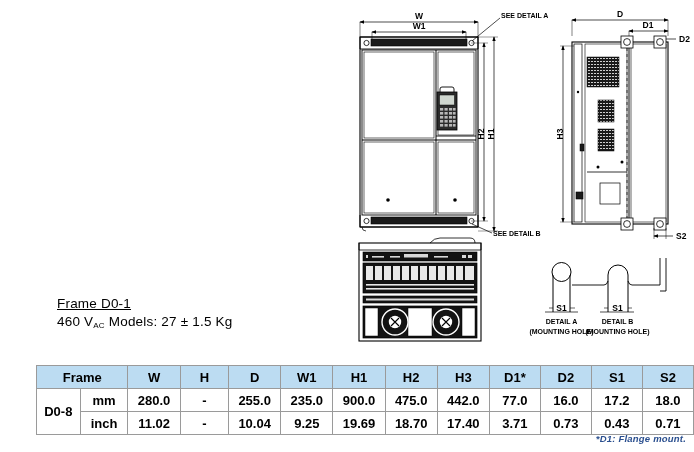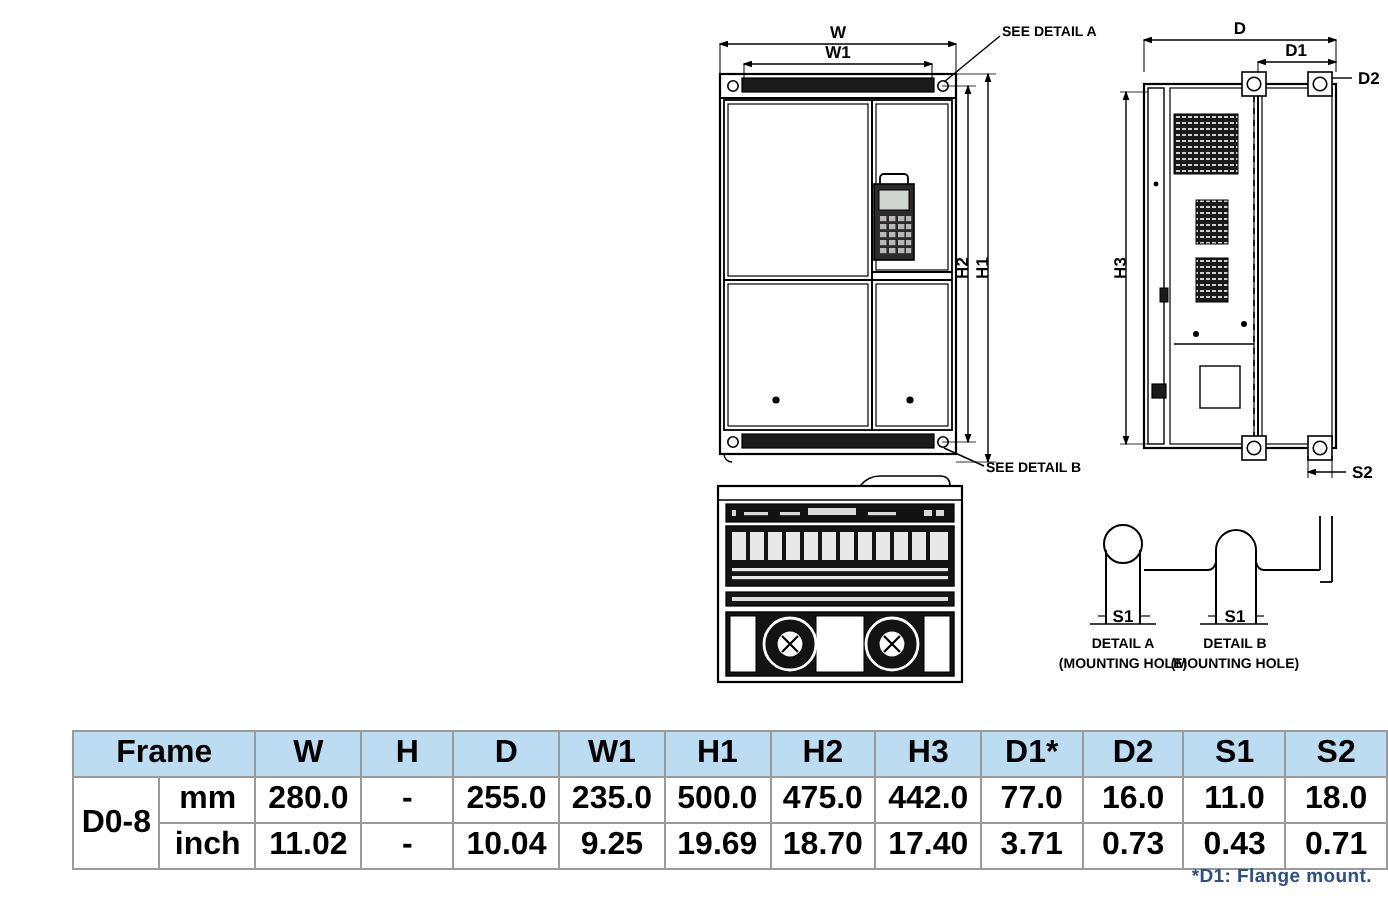--- a/index.html
+++ b/index.html
@@ -24,33 +24,34 @@
     font-size:13.5px;white-space:nowrap;line-height:19px;letter-spacing:.2px;
   }
   .caption .sub{font-size:8px;vertical-align:-2px;}
 
   
   .tablewrap{position:absolute;left:36px;top:365px;}
   table.dim{border-collapse:collapse;table-layout:fixed;}
   table.dim td,table.dim th{
     border:1px solid #9a9a9a;
     text-align:center;vertical-align:middle;
-    font-size:16px;font-weight:bold;
+    font-size:13px;font-weight:bold;
     height:22px;padding:0 2px;
     background:#ffffff;
   }
   table.dim thead th{background:#bcdcf2;}
   td.frameid{background:#f1f2df;width:42px;}
   td.unit{background:#ffffff;width:46px;}
   th.frame-head{width:88px;}
   .colw{width:50px;}
   .note{
     position:absolute;left:0;top:433px;width:686px;
     text-align:right;font-size:9.5px;color:#2a4f8f;font-weight:bold;
     letter-spacing:.2px;
+    font-style:italic;
   }
 </style>
 </head>
 <body>
 
 <div class="stage">
 
   <div class="drawing">
   <svg width="694" height="352" viewBox="0 0 694 352" xmlns="http://www.w3.org/2000/svg">
     <defs>
@@ -297,20 +298,22 @@
       <text x="561.5" y="334" font-size="7" font-weight="bold" text-anchor="middle">(MOUNTING HOLE)</text>
 
       <text x="617.5" y="311" font-size="8.5" font-weight="bold" text-anchor="middle">S1</text>
       <text x="617.5" y="324" font-size="7" font-weight="bold" text-anchor="middle">DETAIL B</text>
       <text x="617.5" y="334" font-size="7" font-weight="bold" text-anchor="middle">(MOUNTING HOLE)</text>
     </g>
   </svg>
   </div>
 
   <div class="caption">
+    <div class="line1">Frame D0-1</div>
+    <div class="line2"><span>460 V</span><span class="sub">AC</span><span> Models: 27 ± 1.5 Kg</span></div>
   </div>
 
   <div class="tablewrap">
     <table class="dim">
       <thead>
         <tr>
           <th class="frame-head" colspan="2">Frame</th>
           <th class="colw">W</th>
           <th class="colw">H</th>
           <th class="colw">D</th>
@@ -325,26 +328,26 @@
         </tr>
       </thead>
       <tbody>
         <tr>
           <td class="frameid" rowspan="2">D0-8</td>
           <td class="unit">mm</td>
           <td>280.0</td>
           <td>-</td>
           <td>255.0</td>
           <td>235.0</td>
-          <td>500.0</td>
+          <td>900.0</td>
           <td>475.0</td>
           <td>442.0</td>
           <td>77.0</td>
           <td>16.0</td>
-          <td>11.0</td>
+          <td>17.2</td>
           <td>18.0</td>
         </tr>
         <tr>
           <td class="unit">inch</td>
           <td>11.02</td>
           <td>-</td>
           <td>10.04</td>
           <td>9.25</td>
           <td>19.69</td>
           <td>18.70</td>

